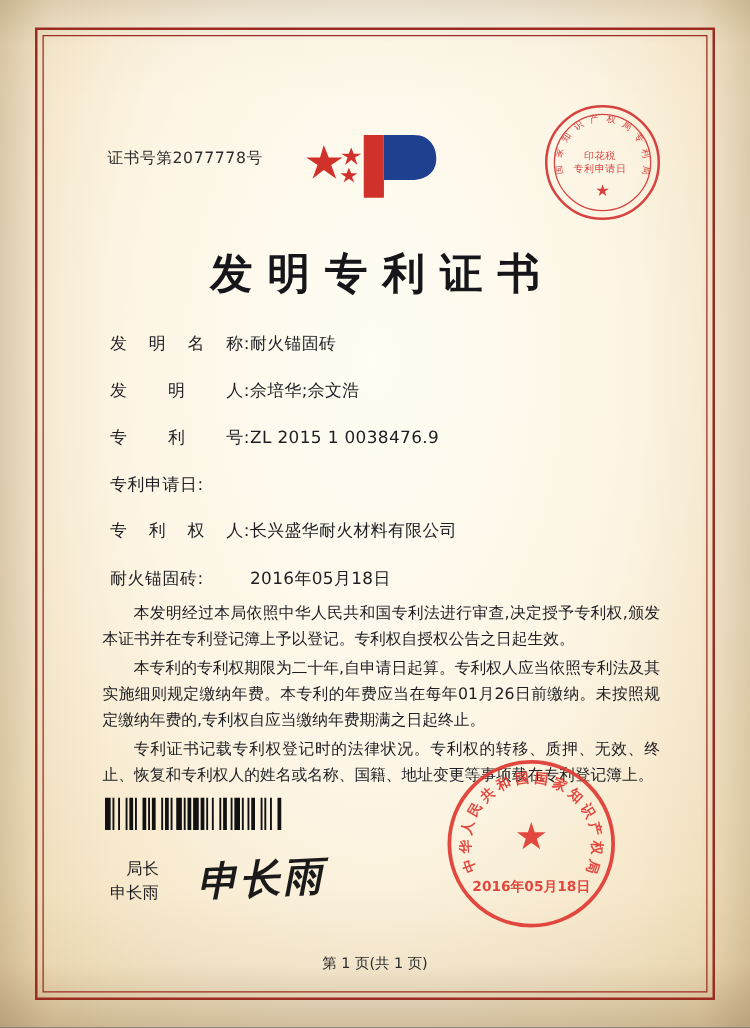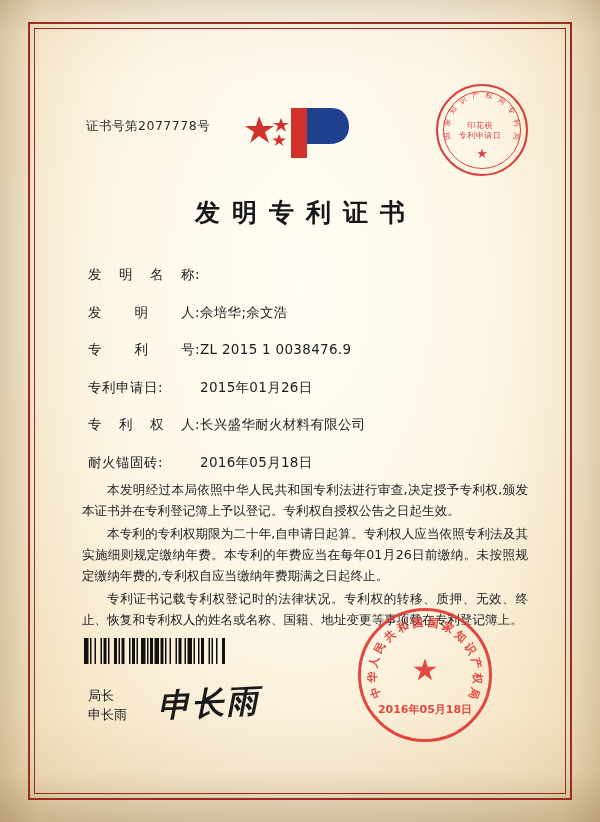--- a/index.html
+++ b/index.html
@@ -132,21 +132,21 @@
   }
   .seal-top .mid-line div { line-height: 9.5px; }
 
   
   .doc-title {
     position: absolute;
     left: 0; right: 0;
     top: 152px;
     text-align: center;
     font-family: Liberation Serif, serif;
-    font-size: 25px;
+    font-size: 34px;
     font-weight: bold;
     letter-spacing: 12px;
     color: #15151a;
     text-indent: 12px;
   }
 
   
   .fields {
     position: absolute;
     left: 38px;
@@ -202,20 +202,21 @@
   .barcode svg { display:block; }
 
   
   .sign-block {
     position: absolute;
     left: 38px;
     bottom: 58px;
     font-size: 13px;
     line-height: 19px;
     color: #1d1d22;
+    text-align: right;
   }
   .signature-script {
     position: absolute;
     left: 108px;
     bottom: 56px;
     font-family: "DejaVu Serif", serif;
     font-size: 32px;
     font-style: italic;
     font-weight: bold;
     color: #1a1a1a;
@@ -325,40 +326,40 @@
     <div class="doc-title">发明专利证书</div>
 
     <div class="fields">
       <div class="field-row">
         <div class="field-label spread">
             <span>发</span>
             <span>明</span>
             <span>名</span>
             <span>称:</span>
           </div>
+        <div class="field-value">耐火锚固砖</div>
       </div>
       <div class="field-row">
         <div class="field-label spread">
             <span>发</span>
             <span>明</span>
             <span>人:</span>
           </div>
         <div class="field-value">佘培华;佘文浩</div>
       </div>
       <div class="field-row">
         <div class="field-label spread">
             <span>专</span>
             <span>利</span>
             <span>号:</span>
           </div>
         <div class="field-value">ZL 2015 1 0038476.9</div>
       </div>
       <div class="field-row">
         <div class="field-label">专利申请日:</div>
-        <div class="field-value">2015年01月26日</div>
       </div>
       <div class="field-row">
         <div class="field-label spread">
             <span>专</span>
             <span>利</span>
             <span>权</span>
             <span>人:</span>
           </div>
         <div class="field-value">长兴盛华耐火材料有限公司</div>
       </div>
@@ -430,14 +431,15 @@
           <span style="transform: rotate(42.3077deg) translate(-5px, -60px);">知</span>
           <span style="transform: rotate(59.2308deg) translate(-5px, -60px);">识</span>
           <span style="transform: rotate(76.1538deg) translate(-5px, -60px);">产</span>
           <span style="transform: rotate(93.0769deg) translate(-5px, -60px);">权</span>
           <span style="transform: rotate(110deg) translate(-5px, -60px);">局</span>
         </div>
       <div class="emblem">★</div>
       <div class="seal-date">2016年05月18日</div>
     </div>
 
+    <div class="footer">第 1 页(共 1 页)</div>
   </div>
 </div>
 
 </body></html>

